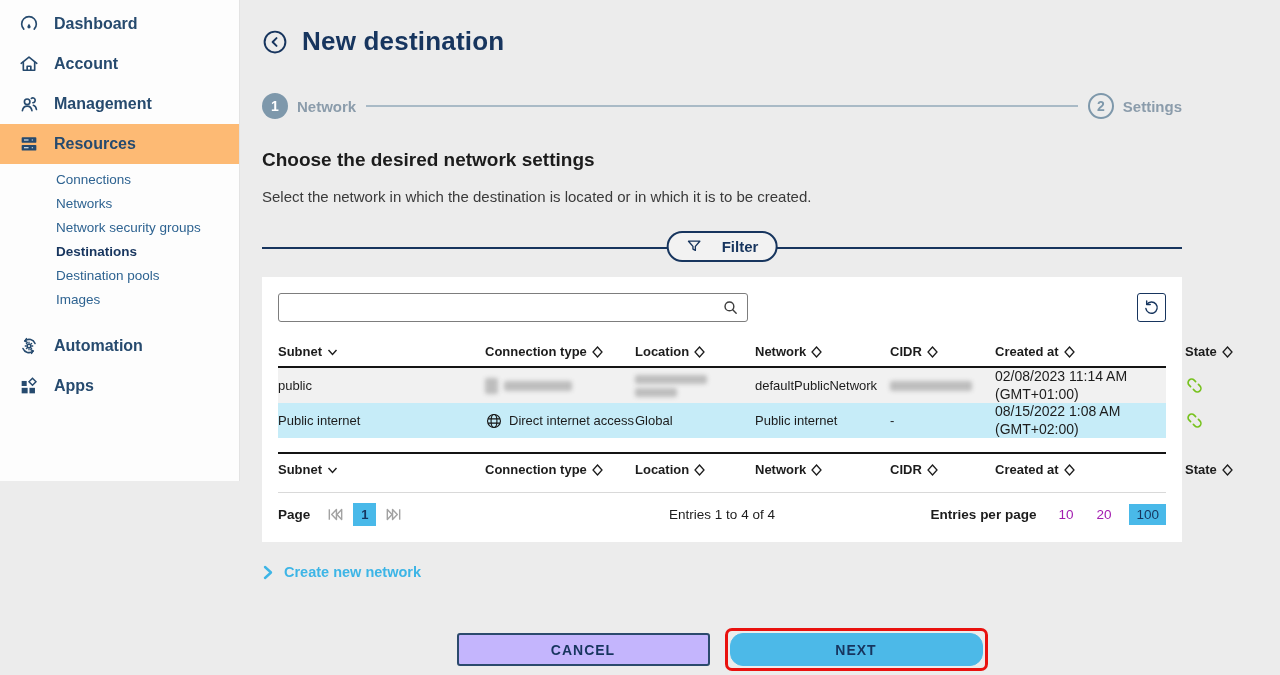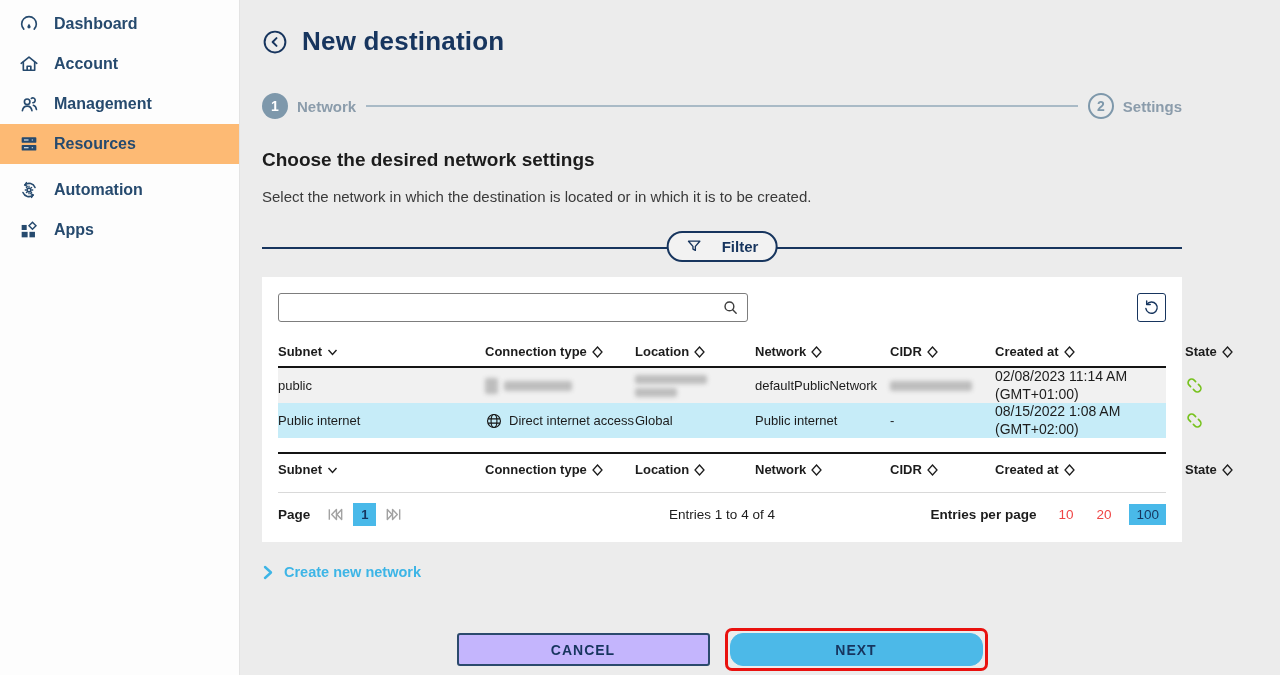--- a/index.html
+++ b/index.html
@@ -1,20 +1,20 @@
 <!DOCTYPE html>
 <html><head>
 <meta charset="utf-8">
 <style>
   * { margin:0; padding:0; box-sizing:border-box; }
   html,body { width:1280px; height:675px; overflow:hidden; }
   body { font-family:"Liberation Sans", sans-serif; background:#ececec; color:#1b3a60; }
 
   
-  .sidebar { position:absolute; left:0; top:0; width:240px; height:675px; background:#fdfdfd; border-right:1px solid #e3e3e3; padding-top:4px; }
+  .sidebar { position:absolute; left:0; top:0; width:240px; height:481px; background:#fdfdfd; border-right:1px solid #e3e3e3; padding-top:4px; }
   .nav-item { display:flex; align-items:center; gap:14px; padding:9px 18px; font-size:16px; font-weight:600; color:#264a6e; cursor:pointer; }
   .nav-item.active { background:#fdba74; }
   .nav-item .nicon { width:22px; height:22px; flex:0 0 22px; color:#264a6e; }
   .submenu { padding:4px 0 8px 56px; }
   .submenu-item { font-size:13.5px; line-height:24px; color:#2e6391; cursor:pointer; }
   .submenu-item.active { color:#17355e; font-weight:bold; }
 
   
   .main { position:absolute; left:240px; top:0; width:964px; height:675px; padding:26px 22px 0 22px; }
 
@@ -66,21 +66,21 @@
   .blur-stack { display:flex; flex-direction:column; gap:4px; }
 
   .pag-divider { border-top:1px solid #d9d9d9; margin-top:8px; }
   .pagination { position:relative; display:flex; align-items:center; padding-top:9px; font-size:13.5px; color:#1c1c1c; min-height:33px; }
   .pag-label { font-weight:bold; margin-right:16px; }
   .pag-arrow { width:19px; height:19px; color:#a2a2a2; cursor:pointer; }
   .pag-page { width:23px; height:23px; background:#49b9e9; color:#17355e; font-weight:bold; font-size:13px; display:flex; align-items:center; justify-content:center; margin:0 8px; cursor:pointer; }
   .entries-info { position:absolute; left:50%; transform:translateX(-50%); color:#1c1c1c; }
   .per-page { margin-left:auto; display:flex; align-items:center; gap:13px; }
   .per-page-label { font-weight:bold; margin-right:4px; }
-  .pp-opt { cursor:pointer; padding:3px 5px; color:#ef4444; }
+  .pp-opt { cursor:pointer; padding:3px 5px; color:#a21caf; }
   .pp-opt.selected { background:#49b9e9; padding:3px 7px; color:#17355e; }
 
   .create-link { margin-top:22px; display:flex; align-items:center; gap:9px; color:#3db5e6; font-size:14.5px; font-weight:bold; cursor:pointer; width:max-content; }
   .create-link svg { width:13px; height:15px; }
 
   .btn-row { margin-top:48px; display:flex; justify-content:center; align-items:center; gap:15px; }
   .btn { width:253px; height:33px; display:flex; align-items:center; justify-content:center; font-size:14px; font-weight:bold; letter-spacing:1px; font-family:inherit; cursor:pointer; }
   .btn-cancel { background:#c4b5fd; border:2px solid #2b4a6d; border-radius:3px; color:#17355e;text-align:right; }
   .annotation { border:3px solid #e9110e; border-radius:7px; padding:2px; }
   .btn-next { background:#4cb9e8; border:1px solid #4cb9e8; border-radius:13px; color:#17355e; }
@@ -128,20 +128,28 @@
       <svg viewBox="0 0 24 24" fill="none">
         <rect x="4" y="4.5" width="16" height="6.2" rx="1" fill="#264a6e"></rect>
         <rect x="4" y="13" width="16" height="6.2" rx="1" fill="#264a6e"></rect>
         <path d="M6.5 7.6h5M6.5 16.1h5" stroke="#fff" stroke-width="1.2"></path>
         <path d="M15 7.6h2.5M15 16.1h2.5" stroke="#fff" stroke-width="1.2" stroke-dasharray="1.2 1.2"></path>
       </svg>
     </span>
     <span>Resources</span>
   </div>
 
+  <div class="submenu">
+    <div class="submenu-item">Connections</div>
+    <div class="submenu-item">Networks</div>
+    <div class="submenu-item">Network security groups</div>
+    <div class="submenu-item active">Destinations</div>
+    <div class="submenu-item">Destination pools</div>
+    <div class="submenu-item">Images</div>
+  </div>
 
   <div class="nav-item" style="margin-top:6px;">
     <span class="nicon">
       <svg viewBox="0 0 24 24" fill="none" stroke="currentColor" stroke-width="1.7" stroke-linecap="round">
         <path d="M18.6 9.2A7 7 0 0 0 7.6 6.4"></path>
         <path d="M9.2 3.9 7.4 6.5l2.7 1.6" stroke-width="1.5"></path>
         <path d="M5.4 14.8a7 7 0 0 0 11 2.8"></path>
         <path d="M14.8 20.1l1.8-2.6-2.7-1.6" stroke-width="1.5"></path>
         <circle cx="12" cy="12" r="2"></circle>
         <path d="M12 8.9v-1M12 16.1v-1M8.9 12h-1M16.1 12h-1M9.9 9.9l-.8-.8M14.9 14.9l-.8-.8M14.1 9.9l.8-.8M9.1 14.9l.8-.8" stroke-width="1.4"></path>

